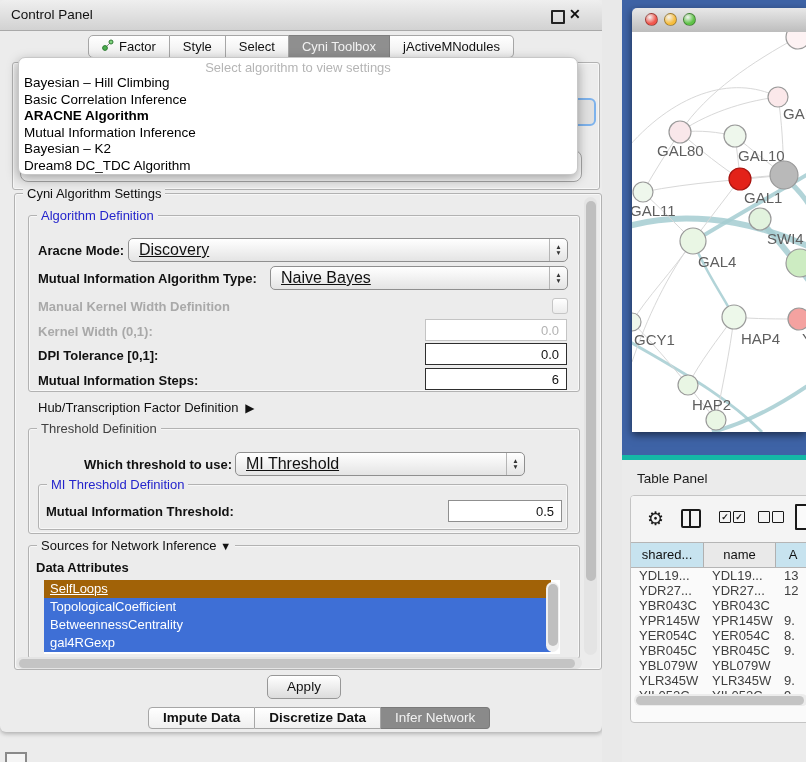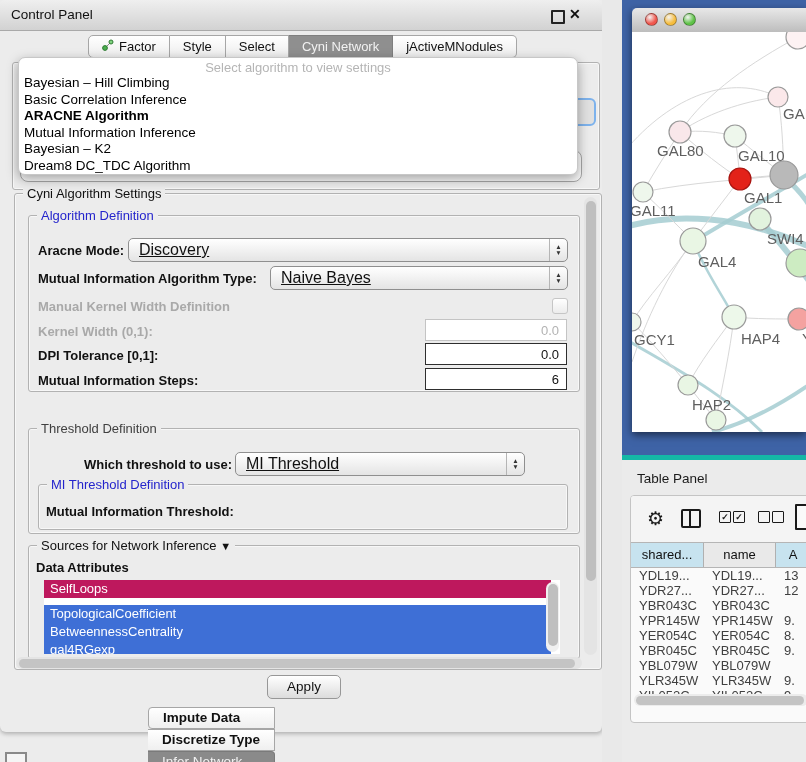--- a/index.html
+++ b/index.html
@@ -54,21 +54,21 @@
   .vscroll{position:absolute;width:13px;background:#e4e4e4;border-radius:7px;}
   .vscroll .thumb{position:absolute;left:1.5px;width:10px;background:#bfbfbf;border-radius:5px;}
   .hscroll{position:absolute;height:12px;background:#e4e4e4;border-radius:6px;}
   .hscroll .thumb{position:absolute;top:1.5px;height:9px;background:#c4c4c4;border-radius:5px;}
 
   .listbox{position:absolute;background:#ffffff;overflow:hidden;}
   .list-item{height:18px;line-height:18px;padding-left:6px;font-size:13px;color:#fff;width:501px;}
 
   #apply-btn{left:267px;top:675px;width:72px;height:22px;border:1px solid #979797;border-radius:5px;background:linear-gradient(#ffffff,#dcdcdc);font-size:13.5px;color:#111;text-align:center;line-height:22px;}
 
-  #bottom-tabs{left:148px;top:707px;height:22px;display:flex;flex-direction:column;}
+  #bottom-tabs{left:148px;top:707px;height:22px;display:flex;}
   .btab{height:20px;line-height:20px;padding:0 14px;font-size:13.5px;font-weight:bold;color:#111;background:linear-gradient(#ffffff,#efefef);border:1px solid #a6a6a6;border-left:none;}
   .btab:first-child{border-left:1px solid #a6a6a6;border-radius:4px 0 0 4px;}
   .btab:last-child{border-radius:0 4px 4px 0;}
   .btab.selected{background:#8a8a8a;color:#f2f2f2;border-color:#7a7a7a;font-weight:normal;}
 
   
   #divider{left:602px;top:0;width:20px;height:762px;background:#e9e9e9;}
 
   
   #desktop{left:622px;top:0;width:184px;height:455px;background:#3e63a6;}
@@ -114,21 +114,21 @@
             </svg></span>
           <span>Factor</span>
         </div>
         <div class="tab">
           <span>Style</span>
         </div>
         <div class="tab">
           <span>Select</span>
         </div>
         <div class="tab selected">
-          <span>Cyni Network</span>
+          <span>Cyni Toolbox</span>
         </div>
         <div class="tab">
           <span>jActiveMNodules</span>
         </div>
       </div>
 
     <div class="ghost-group abs groupbox"></div>
     <div class="ghost-stepper abs"></div>
     <div class="ghost-combo abs">
       <span>galFiltered.sif default node</span>
@@ -171,65 +171,70 @@
     </div>
     <div class="lbl dis" style="left:38px;top:299px;">Manual Kernel Width Definition</div>
     <div class="checkbox" style="left:552px;top:298px;"></div>
     <div class="lbl dis" style="left:38px;top:324px;">Kernel Width (0,1):</div>
     <input class="field dis" style="left: 425px; top: 319px; width: 142px;" readonly="" value="0.0">
     <div class="lbl b" style="left:38px;top:348px;">DPI Tolerance [0,1]:</div>
     <input class="field" style="left: 425px; top: 343px; width: 142px;" value="0.0">
     <div class="lbl b" style="left:38px;top:373px;">Mutual Information Steps:</div>
     <input class="field" style="left: 425px; top: 368px; width: 142px;" value="6">
 
+    <div class="lbl" style="left:38px;top:400px;">
+      <span>Hub/Transcription Factor Definition</span>
+      <span style="font-size:12px;">&nbsp;▶</span>
+    </div>
 
     <div class="abs groupbox" style="left:28px;top:428px;width:550px;height:104px;">
       <span class="legend green">Threshold Definition</span>
     </div>
     <div class="lbl b" style="left:84px;top:457px;">Which threshold to use:</div>
     <div class="combo" style="left:235px;top:452px;width:290px;justify-content:space-between;">
       <span class="txt">MI Threshold</span>
       <span class="stepper">
           <span>▲</span>
           <span>▼</span>
         </span>
     </div>
     <div class="abs groupbox" style="left:38px;top:484px;width:528px;height:44px;">
       <span class="legend blue">MI Threshold Definition</span>
     </div>
     <div class="lbl b" style="left:46px;top:504px;">Mutual Information Threshold:</div>
+    <input class="field" style="left: 448px; top: 500px; width: 114px; border-color: rgb(143, 143, 143);" value="0.5">
 
     <div class="abs groupbox" style="left:28px;top:545px;width:550px;height:112px;">
       <span class="legend black">
         <span>Sources for Network Inference</span>
         <span style="font-size:11px;">▼</span>
       </span>
     </div>
     <div class="lbl b" style="left:36px;top:560px;">Data Attributes</div>
     <div class="listbox" style="left:44px;top:580px;width:516px;height:74px;" id="attr-list">
-        <div class="list-item" style="background: #be185d;">SelfLoops</div>
-        <div class="list-item" style="background: rgb(62, 111, 214); margin-top: 7px;">TopologicalCoefficient</div>
+        <div class="list-item" style="background: #a16207; text-decoration: underline;">SelfLoops</div>
+        <div class="list-item" style="background: rgb(62, 111, 214);">TopologicalCoefficient</div>
         <div class="list-item" style="background: rgb(62, 111, 214);">BetweennessCentrality</div>
         <div class="list-item" style="background: rgb(62, 111, 214);">gal4RGexp</div>
       </div>
     <div class="vscroll" style="left:546px;top:582px;height:70px;background:#f0f0f0;">
         <div class="thumb" style="top:2px;height:62px;"></div>
       </div>
 
     <div class="vscroll" style="left:584px;top:197px;height:458px;">
         <div class="thumb" style="top:4px;height:380px;"></div>
       </div>
     <div class="hscroll" style="left:16px;top:657px;width:566px;">
         <div class="thumb" style="left:3px;width:556px;"></div>
       </div>
 
     <div id="apply-btn" class="abs">Apply</div>
     <div id="bottom-tabs" class="abs">
         <div class="btab">Impute Data</div>
-        <div class="btab">Discretize Type</div>
+        <div class="btab">Discretize Data</div>
         <div class="btab selected">Infer Network</div>
       </div>
   </div>
 
   <div class="abs" style="left:5px;top:752px;width:18px;height:14px;border:2px solid #8a8a8a;background:#f5f5f5;"></div>
 
   <div id="divider" class="abs">
     
   </div>
 

